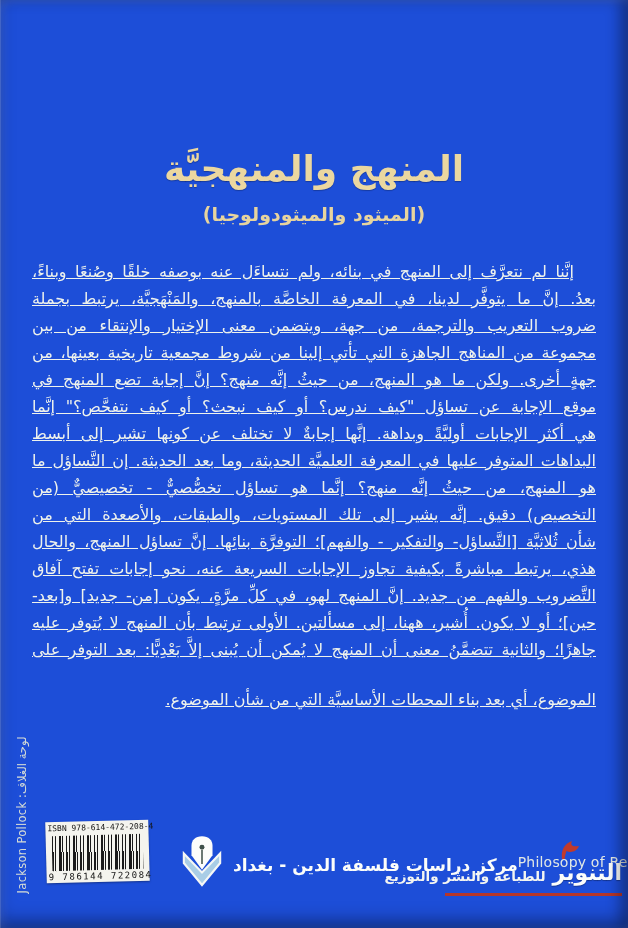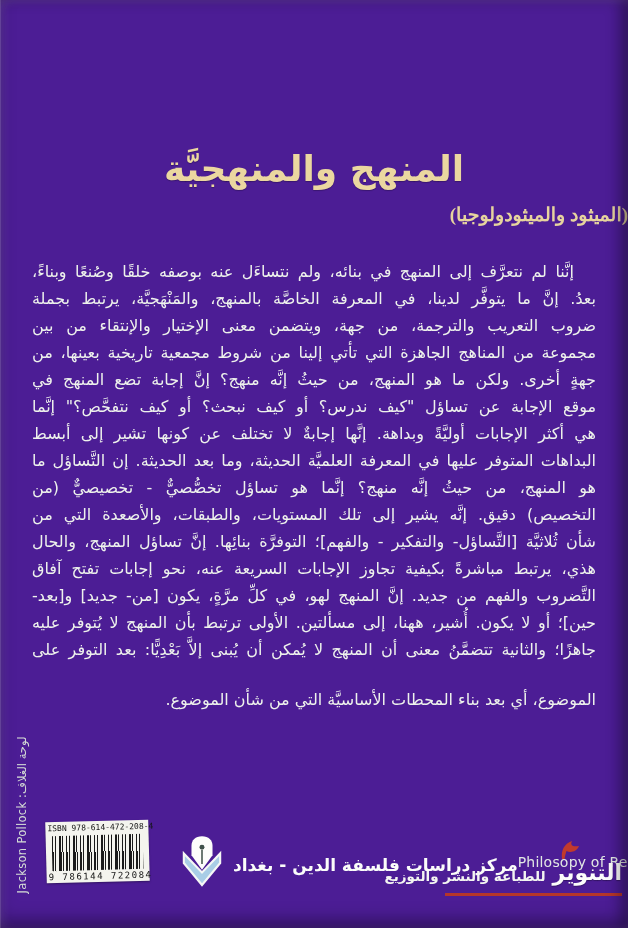--- a/index.html
+++ b/index.html
@@ -1,43 +1,43 @@
 <!DOCTYPE html>
 <html lang="ar"><head>
 <meta charset="utf-8">
 <style>
   html,body{margin:0;padding:0;background:#2b332f;}
   .page{
     position:relative;width:628px;height:928px;overflow:hidden;
-    background:#4c1d95;
+    background:#1d4ed8;
     font-family:"DejaVu Sans",sans-serif;
   }
   .page::after{
     content:"";position:absolute;inset:0;pointer-events:none;
     box-shadow:
       inset 5px 0 8px rgba(255,255,255,0.07),
       inset 1px 0 0 rgba(255,255,255,0.12),
       inset -9px 0 14px rgba(0,0,0,0.28),
       inset 0 4px 8px rgba(255,255,255,0.05),
       inset 0 -10px 16px rgba(0,0,0,0.25);
   }
   
   .title{
     position:absolute;top:148px;left:0;right:0;text-align:center;
     color:#ebd7a0;font-size:36px;font-weight:bold;direction:rtl;
     text-shadow:0 1px 1px rgba(0,0,0,0.25);
   }
   .subtitle{
-    position:absolute;top:203px;left:0;right:0;text-align:right;
-    color:#e7d49e;font-size:19px;font-weight:bold;direction:rtl;font-family:Liberation Serif, serif;
+    position:absolute;top:203px;left:0;right:0;text-align:center;
+    color:#e7d49e;font-size:19px;font-weight:bold;direction:rtl;
   }
   
   .paragraph{
     position:absolute;top:258px;left:32px;width:564px;direction:rtl;
-    color:#eef2ec;font-size:16px;
+    color:#eef2ec;font-size:16px;text-decoration:underline;
   }
   .par-line{
     line-height:27px;text-align:justify;text-align-last:justify;
   }
   .par-line.first{text-indent:22px;}
   .par-line.last{text-align-last:right;margin-top:23px;}
   
   .credit{
     position:absolute;left:-64px;top:806px;width:176px;height:18px;
     transform:rotate(-90deg);text-align:center;direction:rtl;

